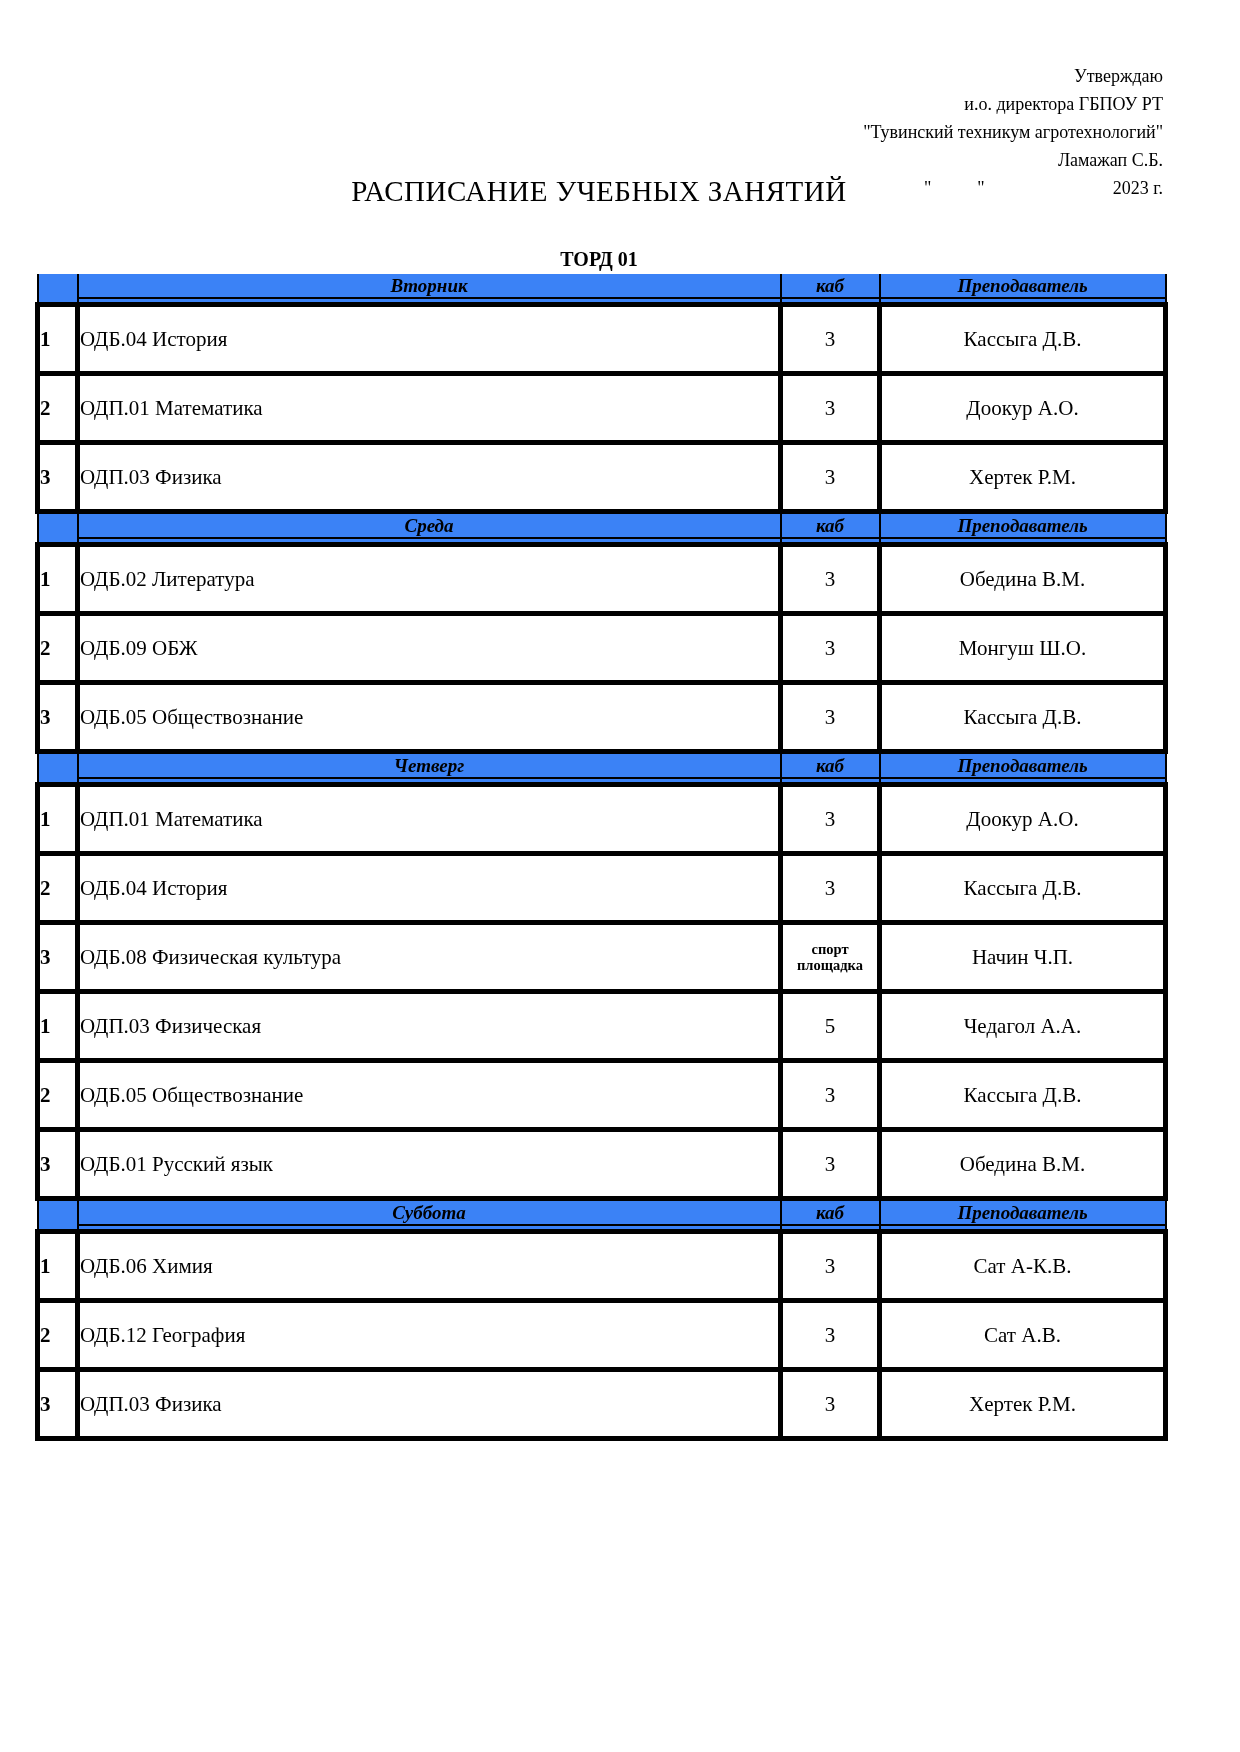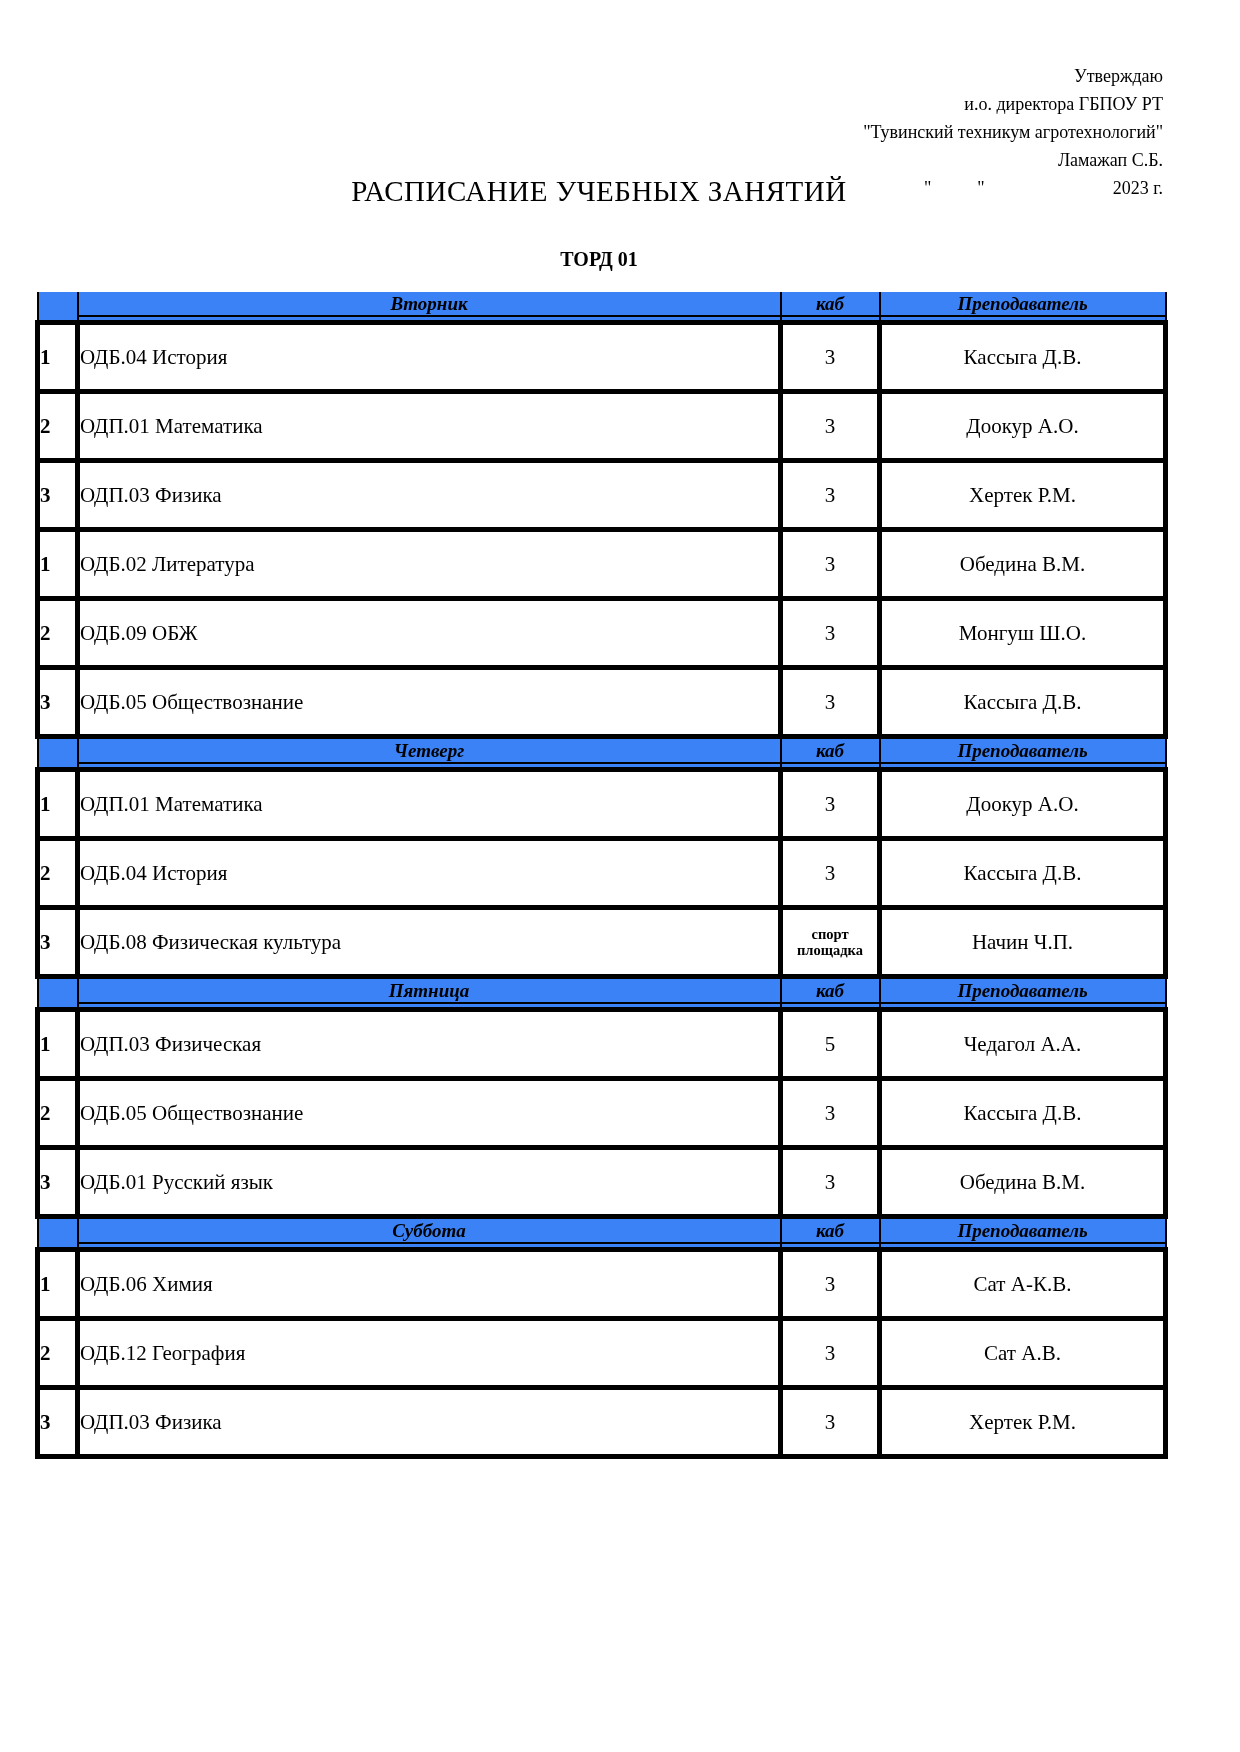--- a/index.html
+++ b/index.html
@@ -17,21 +17,21 @@
   .approval-date .q1{margin-right:46px;}
   .approval-date .q2{margin-right:128px;}
 
   
   .title{
     width:1128px;text-align:center;font-size:29px;font-weight:normal;
     margin:-30px 0 0 0;line-height:38px;letter-spacing:0.5px;
   }
   .group{
     width:1128px;text-align:center;font-size:20px;font-weight:bold;
-    margin:36px 0 20px 0;line-height:26px;
+    margin:36px 0 2px 0;line-height:26px;
   }
 
   
   table.schedule{
     border-collapse:collapse;width:1128px;table-layout:fixed;
     margin-top:0;
   }
   col.w-num{width:40px;}
   col.w-subj{width:703px;}
   col.w-room{width:99px;}
@@ -108,20 +108,32 @@
           <td class="c-subj">ОДП.01 Математика</td>
           <td class="c-room">3</td>
           <td class="c-teacher">Доокур А.О.</td>
         </tr>
         <tr class="lesson">
           <td class="c-num">3</td>
           <td class="c-subj">ОДП.03 Физика</td>
           <td class="c-room">3</td>
           <td class="c-teacher">Хертек Р.М.</td>
         </tr>
+        <tr class="day-header">
+          <td class="c-num"></td>
+          <td class="c-subj">
+            <div class="hdr-u">Среда</div>
+          </td>
+          <td class="c-room">
+            <div class="hdr-u">каб</div>
+          </td>
+          <td class="c-teacher">
+            <div class="hdr-u">Преподаватель</div>
+          </td>
+        </tr>
         <tr class="lesson">
           <td class="c-num">1</td>
           <td class="c-subj">ОДБ.02 Литература</td>
           <td class="c-room">3</td>
           <td class="c-teacher">Обедина В.М.</td>
         </tr>
         <tr class="lesson">
           <td class="c-num">2</td>
           <td class="c-subj">ОДБ.09 ОБЖ</td>
           <td class="c-room">3</td>
@@ -156,32 +168,20 @@
           <td class="c-subj">ОДБ.04 История</td>
           <td class="c-room">3</td>
           <td class="c-teacher">Кассыга Д.В.</td>
         </tr>
         <tr class="lesson">
           <td class="c-num">3</td>
           <td class="c-subj">ОДБ.08 Физическая культура</td>
           <td class="c-room small">спорт площадка</td>
           <td class="c-teacher">Начин Ч.П.</td>
         </tr>
-        <tr class="day-header">
-          <td class="c-num"></td>
-          <td class="c-subj">
-            <div class="hdr-u">Пятница</div>
-          </td>
-          <td class="c-room">
-            <div class="hdr-u">каб</div>
-          </td>
-          <td class="c-teacher">
-            <div class="hdr-u">Преподаватель</div>
-          </td>
-        </tr>
         <tr class="lesson">
           <td class="c-num">1</td>
           <td class="c-subj">ОДП.03 Физическая</td>
           <td class="c-room">5</td>
           <td class="c-teacher">Чедагол А.А.</td>
         </tr>
         <tr class="lesson">
           <td class="c-num">2</td>
           <td class="c-subj">ОДБ.05 Обществознание</td>
           <td class="c-room">3</td>

